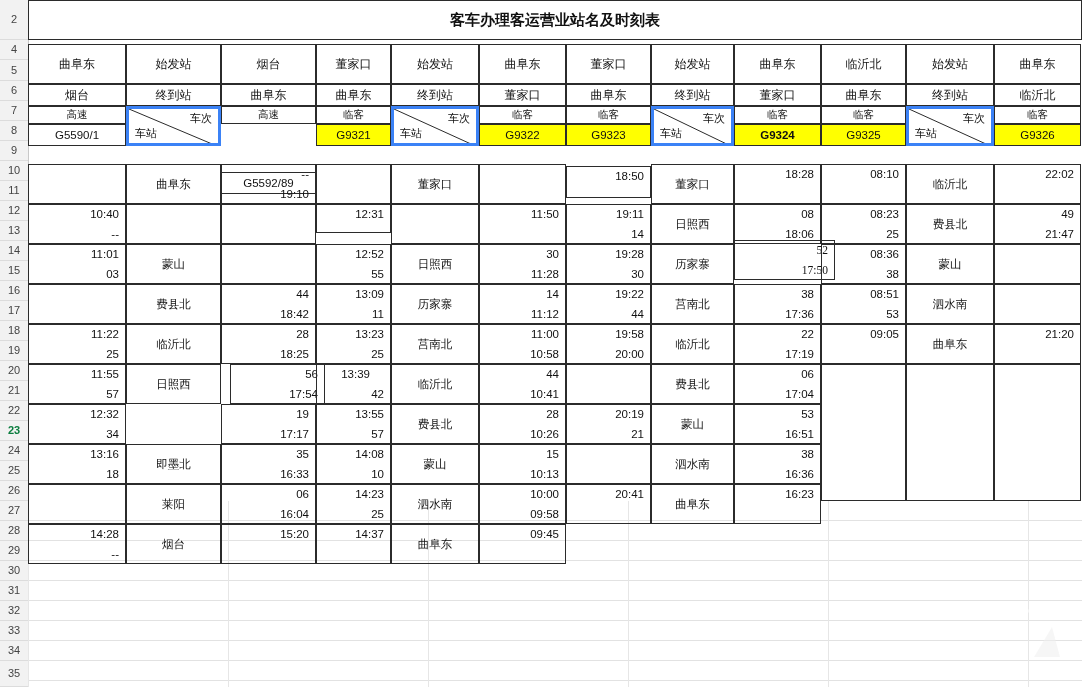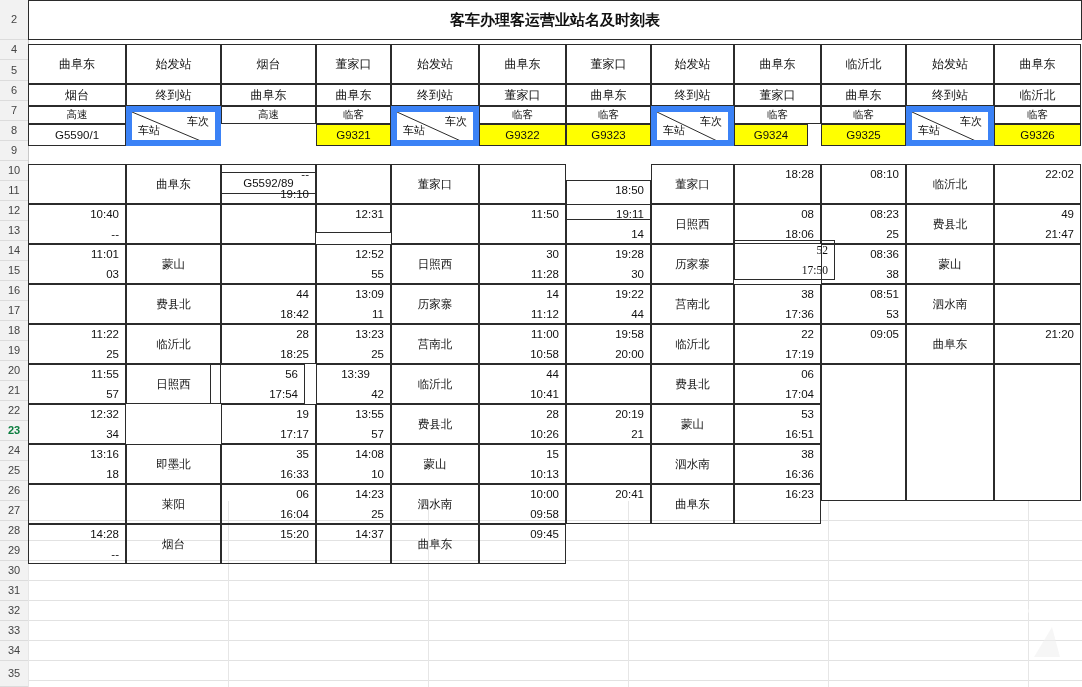--- a/index.html
+++ b/index.html
@@ -18,21 +18,21 @@
   .c{position:absolute;box-sizing:border-box;font-size:11.5px;color:#111;
      display:flex;align-items:center;justify-content:center;text-align:center;overflow:hidden;white-space:nowrap;}
   .b{border:1px solid #2b2b2b;}
 
   .title{font-size:15px;font-weight:bold;color:#111;}
   .hdr{font-size:12px;}
   .yellow{background:#ffff00;font-size:11.5px;}
   .small{font-size:10.5px;}
 
   
-  .diag{position:absolute;box-sizing:border-box;border:6px solid #3b82f6;overflow:hidden;}
+  .diag{position:absolute;box-sizing:border-box;border:3px solid #3b82f6;overflow:hidden;}
   .diag svg{position:absolute;left:0;top:0;}
   .diag .tr{position:absolute;top:2px;right:6px;font-size:11px;color:#111;}
   .diag .bl2{position:absolute;bottom:2px;left:6px;font-size:11px;color:#111;}
 
   
   .emptyrow{position:absolute;left:0;box-sizing:border-box;border-bottom:1px solid #e2e2e2;}
   .vsep{position:absolute;width:0;border-left:1px solid #e6e6e6;}
 
   .watermark{position:absolute;right:14px;bottom:22px;width:80px;height:60px;opacity:.55;}
 </style>
@@ -120,21 +120,21 @@
       <div class="c b" style="left: 98px; top: 324px; width: 95px; height: 40px;">临沂北</div>
       <div class="c b" style="left: 193px; top: 324px; width: 95px; height: 40px; display: block; position: absolute;">
         <div style="position:absolute;top:3px;right:6px;font-size:11.5px">28</div>
         <div style="position:absolute;bottom:3px;right:6px;font-size:11.5px">18:25</div>
       </div>
       <div class="c b" style="left: 0px; top: 364px; width: 98px; height: 40px; display: block; position: absolute;">
         <div style="position:absolute;top:3px;right:6px;font-size:11.5px">11:55</div>
         <div style="position:absolute;bottom:3px;right:6px;font-size:11.5px">57</div>
       </div>
       <div class="c b" style="left: 98px; top: 364px; width: 95px; height: 40px;">日照西</div>
-      <div class="c b" style="left: 182px; top: 364px; width: 95px; height: 40px; display: block; position: absolute;">
+      <div class="c b" style="left: 202px; top: 364px; width: 95px; height: 40px; display: block; position: absolute;">
         <div style="position:absolute;top:3px;right:6px;font-size:11.5px">56</div>
         <div style="position:absolute;bottom:3px;right:6px;font-size:11.5px">17:54</div>
       </div>
       <div class="c b" style="left: 0px; top: 404px; width: 98px; height: 40px; display: block; position: absolute;">
         <div style="position:absolute;top:3px;right:6px;font-size:11.5px">12:32</div>
         <div style="position:absolute;bottom:3px;right:6px;font-size:11.5px">34</div>
       </div>
       <div class="c b" style="left: 193px; top: 404px; width: 95px; height: 40px; display: block; position: absolute;">
         <div style="position:absolute;top:3px;right:6px;font-size:11.5px">19</div>
         <div style="position:absolute;bottom:3px;right:6px;font-size:11.5px">17:17</div>
@@ -275,29 +275,29 @@
       </div>
       <div class="c b hdr" style="left: 538px; top: 44px; width: 85px; height: 40px;">董家口</div>
       <div class="c b hdr" style="left: 623px; top: 44px; width: 83px; height: 40px;">始发站</div>
       <div class="c b hdr" style="left: 706px; top: 44px; width: 87px; height: 40px;">曲阜东</div>
       <div class="c b hdr" style="left: 538px; top: 84px; width: 85px; height: 22px;">曲阜东</div>
       <div class="c b hdr" style="left: 623px; top: 84px; width: 83px; height: 22px;">终到站</div>
       <div class="c b hdr" style="left: 706px; top: 84px; width: 87px; height: 22px;">董家口</div>
       <div class="c b small" style="left: 538px; top: 106px; width: 85px; height: 18px;">临客</div>
       <div class="c b small" style="left: 706px; top: 106px; width: 87px; height: 18px;">临客</div>
       <div class="c b yellow" style="left: 538px; top: 124px; width: 85px; height: 22px;">G9323</div>
-      <div class="c b yellow" style="left: 706px; top: 124px; width: 74px; height: 22px;">G9324</div>
+      <div class="c b yellow" style="left: 706px; top: 124px; width: 87px; height: 22px; font-weight: bold;">G9324</div>
       <div class="diag" style="left: 623px; top: 106px; width: 83px; height: 40px;">
         <svg width="83" height="40">
           <line x1="0" y1="0" x2="83" y2="40" stroke="#2b2b2b" stroke-width="1"></line>
         </svg>
         <span class="tr">车次</span>
         <span class="bl2">车站</span>
       </div>
-      <div class="c b" style="left: 538px; top: 180px; width: 85px; height: 40px; display: block; position: absolute;">
+      <div class="c b" style="left: 538px; top: 166px; width: 85px; height: 32px; display: block; position: absolute;">
         <div style="position:absolute;top:3px;right:6px;font-size:11.5px">18:50</div>
         <div style="position:absolute;bottom:3px;right:6px;font-size:11.5px"></div>
       </div>
       <div class="c b" style="left: 623px; top: 164px; width: 83px; height: 40px;">董家口</div>
       <div class="c b" style="left: 706px; top: 164px; width: 87px; height: 40px; display: block; position: absolute;">
         <div style="position:absolute;top:3px;right:6px;font-size:11.5px">18:28</div>
         <div style="position:absolute;bottom:3px;right:6px;font-size:11.5px"></div>
       </div>
       <div class="c b" style="left: 538px; top: 204px; width: 85px; height: 40px; display: block; position: absolute;">
         <div style="position:absolute;top:3px;right:6px;font-size:11.5px">19:11</div>

